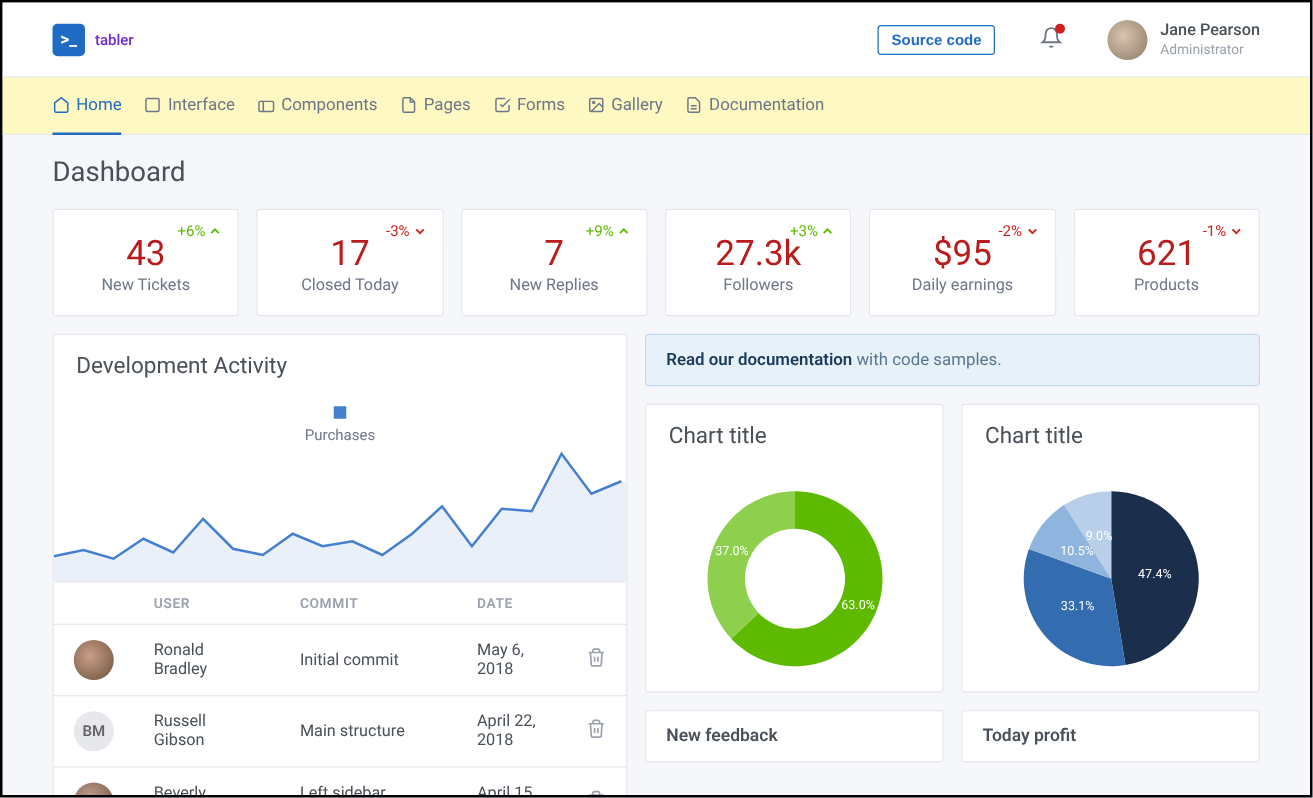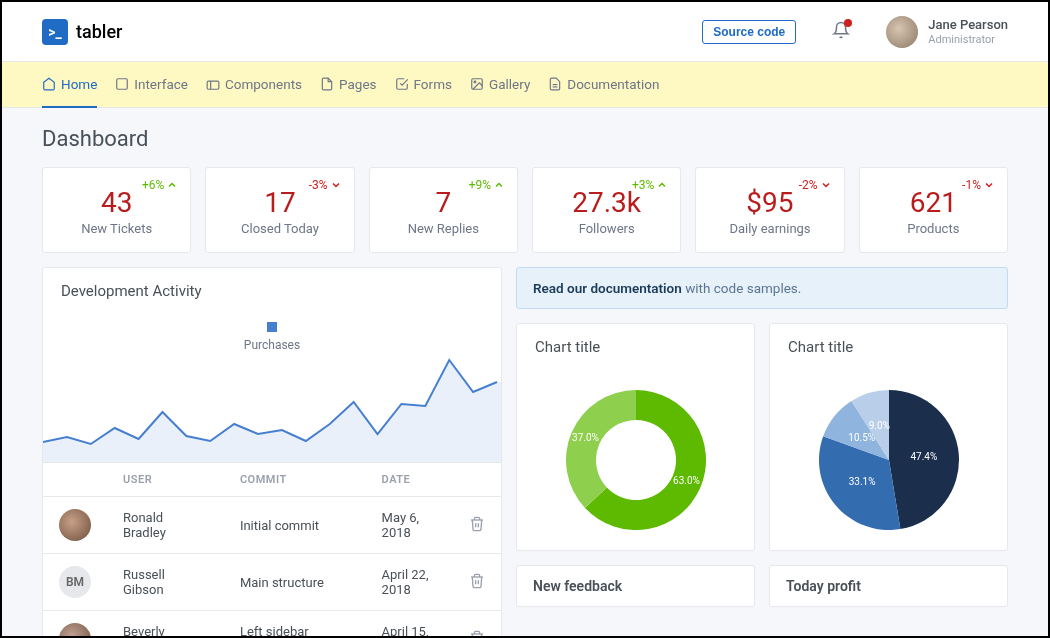--- a/index.html
+++ b/index.html
@@ -1,20 +1,20 @@
 <!DOCTYPE html>
 <html><head>
 <meta charset="utf-8">
 <style>
   * { box-sizing: border-box; margin: 0; padding: 0; }
   body { font-family: -apple-system, BlinkMacSystemFont, "Segoe UI", Roboto, "Helvetica Neue", Arial, sans-serif; background: #f5f7fb; color: #495057; font-size: 14px; width: 1050px; height: 638px; overflow: hidden; border: 2px solid #000; }
   .header { background: #fff; border-bottom: 1px solid #e6e8ec; height: 60px; display: flex; align-items: center; padding: 0 40px; justify-content: space-between; }
   .logo-wrap { display: flex; align-items: center; gap: 8px; }
   .logo-icon { width: 26px; height: 26px; background: #206bc4; border-radius: 4px; display: flex; align-items: center; justify-content: center; color: #fff; font-weight: bold; font-size: 14px; }
-  .logo-text { font-size: 18px; color: #000000; font-weight: 500; }
+  .logo-text { font-size: 12px; color: #6d28d9; font-weight: 500; }
   .header-right { display: flex; align-items: center; gap: 36px; }
   .btn-outline { border: 1px solid #206bc4; color: #206bc4; background: #fff; padding: 4px 10px; border-radius: 3px; font-size: 12px; font-weight: 600; }
   .bell-wrap { position: relative; color: #6e7687; }
   .dot-red { width: 8px; height: 8px; background: #cd201f; border-radius: 50%; position: absolute; top: -2px; right: -2px; }
   .user-block { display: flex; align-items: center; gap: 10px; }
   .avatar { width: 32px; height: 32px; border-radius: 50%; background: #bbb; display: flex; align-items: center; justify-content: center; color: #666; font-size: 12px; font-weight: 600; }
   .avatar.jane { background: radial-gradient(circle at 40% 40%, #d8c4b0, #8a7866); }
   .avatar.ronald { background: radial-gradient(circle at 40% 40%, #c9a088, #6b4e3a); }
   .avatar.beverly { background: radial-gradient(circle at 40% 40%, #c0a090, #705040); }
   .avatar.bm { background: #e6e8ec; }
@@ -33,21 +33,21 @@
   .delta { position: absolute; top: 10px; right: 12px; font-size: 12px; display: flex; align-items: center; gap: 2px; }
   .delta.up { color: #5eba00; }
   .delta.down { color: #cd201f; }
   .stat-val { font-size: 28px; color: #b91c1c; font-weight: 400; margin-top: 4px; }
   .stat-label { font-size: 13px; color: #6e7687; margin-top: 2px; }
 
   .row2 { display: flex; gap: 14px; }
   .col-left { width: 460px; display: flex; flex-direction: column; gap: 14px; }
   .col-right { flex: 1; display: flex; flex-direction: column; gap: 14px; }
   .card { background: #fff; border: 1px solid #e6e8ec; border-radius: 3px; }
-  .card-header { padding: 14px 18px; font-size: 15px; color: #495057; }
+  .card-header { padding: 14px 18px; font-size: 18px; color: #495057; }
   .alert-info { background: #e7f1fa; border: 1px solid #c5dbf2; border-radius: 3px; padding: 12px 16px; font-size: 13.5px; color: #1b3b5a; }
   .alert-info strong { color: #1b3b5a; font-weight: 600; }
   .alert-info .muted { color: #5a7691; }
 
   .chart-line { height: 110px; position: relative; }
   .legend-line { padding: 8px 16px 0; font-size: 12px; color: #6e7687; display: flex; align-items: center; gap: 6px; flex-direction: column; }
   .legend-sq { width: 10px; height: 10px; background: #467fcf; display: inline-block; }
 
   .tbl { width: 100%; border-collapse: collapse; font-size: 13px; }
   .tbl th { text-align: left; font-size: 11px; letter-spacing: 0.5px; color: #9aa0ac; font-weight: 600; padding: 10px 16px; border-top: 1px solid #e6e8ec; }

